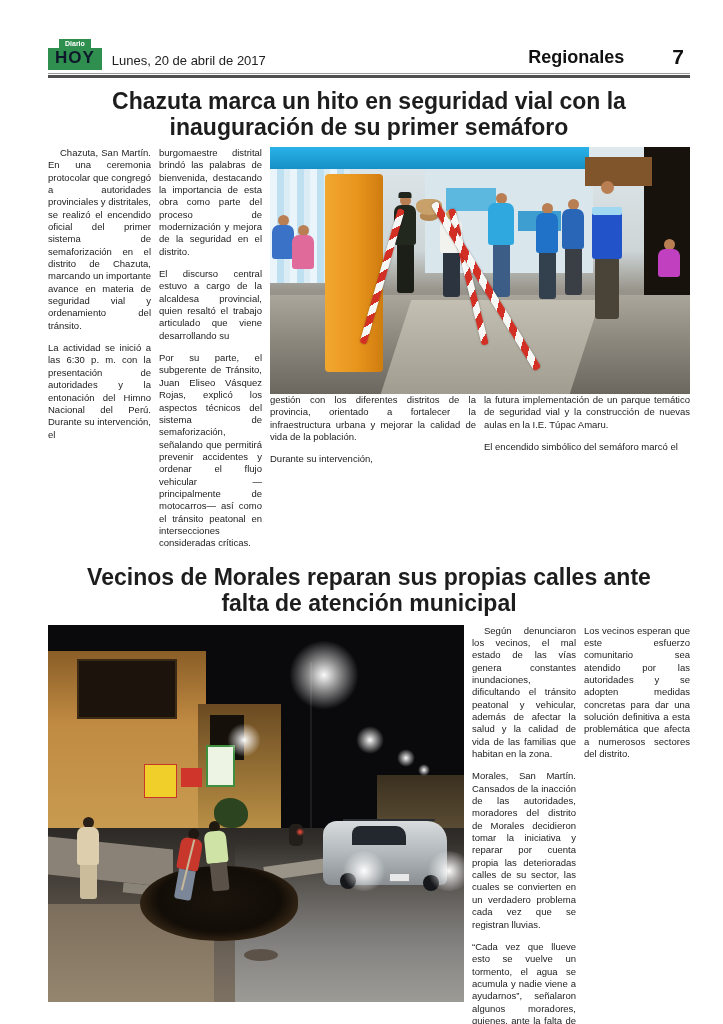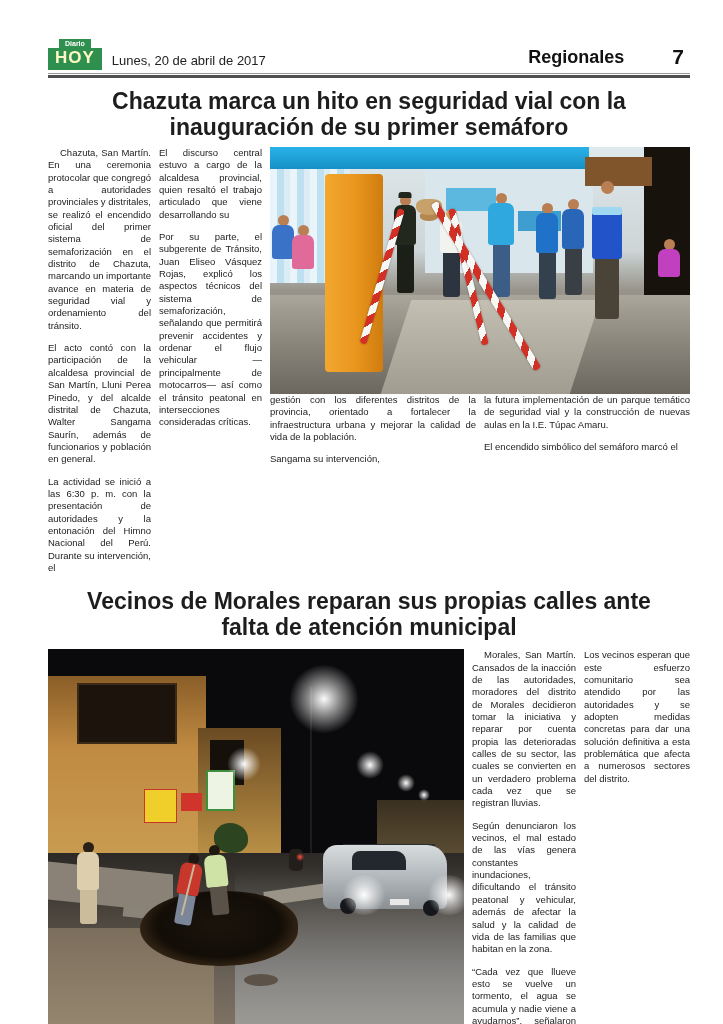--- a/index.html
+++ b/index.html
@@ -7,21 +7,21 @@
   .page {
     position:relative; width:723px; height:1024px; background:#fff;
     font-family:"Liberation Sans", sans-serif; color:#1a1a1a; overflow:hidden;
   }
   .content { margin-left:48px; width:642px; }
 
   
   .masthead { margin-top:32px; display:flex; align-items:flex-end; height:38px; }
   .logo-block { display:flex; flex-direction:column; align-items:center; }
   .logo-tab { background:#2f8f4e; color:#fff; font-size:7px; font-weight:bold; padding:1px 6px; line-height:1.1; }
-  .logo-main { background:#2f8f4e; color:#fef9c3; font-size:17px; font-weight:bold; padding:1px 7px 2px; letter-spacing:1px; line-height:1.1; }
+  .logo-main { background:#2f8f4e; color:#0f172a; font-size:17px; font-weight:bold; padding:1px 7px 2px; letter-spacing:1px; line-height:1.1; }
   .mast-date { margin-left:10px; font-size:13px; color:#222; padding-bottom:2px; }
   .mast-spacer { flex:1; }
   .mast-section { font-size:18px; font-weight:bold; color:#111; padding-bottom:2px; }
   .mast-page { font-size:21px; font-weight:bold; color:#111; margin-left:48px; margin-right:6px; padding-bottom:1px; }
   .rule-thin { border-top:1px solid #9a9a9a; margin-top:3px; }
   .rule-thick { height:3px; background:#4f4f4f; margin-top:1px; }
 
   
   .headline {
     text-align:center; font-size:23px; font-weight:bold; line-height:1.13;
@@ -121,24 +121,24 @@
       <div class="mast-section">Regionales</div>
       <div class="mast-page">7</div>
     </div>
     <div class="rule-thin"></div>
     <div class="rule-thick"></div>
 
     <h1 class="headline">Chazuta marca un hito en seguridad vial con la inauguración de su primer semáforo</h1>
     <div class="body-row">
       <div class="col w-col indent-first">
           <p>Chazuta, San Martín. En una ceremonia protocolar que congregó a autoridades provinciales y distritales, se realizó el encendido oficial del primer sistema de semaforización en el distrito de Chazuta, marcando un importante avance en materia de seguridad vial y ordenamiento del tránsito.</p>
-          <p>El acto contó con la participación de la alcaldesa provincial de San Martín, Lluni Perea Pinedo, y del alcalde distrital de Chazuta, Walter Sangama Saurín, además de funcionarios y población en general.</p>
           <p>La actividad se inició a las 6:30 p. m. con la presentación de autoridades y la entonación del Himno Nacional del Perú. Durante su intervención, el</p>
         </div>
       <div class="col w-col">
+          <p>burgomaestre distrital brindó las palabras de bienvenida, destacando la importancia de esta obra como parte del proceso de modernización y mejora de la seguridad en el distrito.</p>
           <p>El discurso central estuvo a cargo de la alcaldesa provincial, quien resaltó el trabajo articulado que viene desarrollando su</p>
           <p>Por su parte, el subgerente de Tránsito, Juan Eliseo Vásquez Rojas, explicó los aspectos técnicos del sistema de semaforización, señalando que permitirá prevenir accidentes y ordenar el flujo vehicular —principalmente de motocarros— así como el tránsito peatonal en intersecciones consideradas críticas.</p>
         </div>
       <div class="a1-right">
 
         <div class="photo photo1">
           <div class="abs p1-awning"></div>
           <div class="abs p1-shelves"></div>
           <div class="abs p1-store">
             <div class="abs p1-store-shelf" style="left:12%;top:18%;width:30%;height:22%;"></div>
@@ -205,21 +205,21 @@
 
           <div class="abs p1-tripod-head"></div>
           <div class="stripe-bar" style="left:128px;top:62px;height:140px;transform:rotate(16deg);transform-origin:top center;"></div>
           <div class="stripe-bar" style="left:178px;top:62px;height:140px;transform:rotate(-14deg);transform-origin:top center;"></div>
           <div class="stripe-bar" style="left:160px;top:56px;height:196px;transform:rotate(-32deg);transform-origin:top center;width:8px;"></div>
         </div>
 
         <div class="a1-bottom">
           <div class="col">
               <p>gestión con los diferentes distritos de la provincia, orientado a fortalecer la infraestructura urbana y mejorar la calidad de vida de la población.</p>
-              <p>Sangama su intervención,</p>
+              <p>Durante su intervención,</p>
             </div>
           <div class="col">
               <p>la futura implementación de un parque temático de seguridad vial y la construcción de nuevas aulas en la I.E. Túpac Amaru.</p>
               <p>El encendido simbólico del semáforo marcó el</p>
             </div>
         </div>
       </div>
     </div>
 
     <h1 class="headline" style="margin-top:14px;">Vecinos de Morales reparan sus propias calles ante falta de atención municipal</h1>
@@ -278,22 +278,22 @@
         </div>
         <div class="person" style="left:38%;top:52%;transform:rotate(-6deg);">
           <div class="head" style="background:#20190f;"></div>
           <div class="torso" style="background:#cfe3a6;height:32px;"></div>
           <div class="legs" style="background:#5a5248;height:28px;"></div>
         </div>
         <div class="abs" style="left:33.5%;top:57%;width:2px;height:52px;background:#c8b89a;transform:rotate(14deg);"></div>
       </div>
 
       <div class="col a2-colA indent-first">
+          <p>Según denunciaron los vecinos, el mal estado de las vías genera constantes inundaciones, dificultando el tránsito peatonal y vehicular, además de afectar la salud y la calidad de vida de las familias que habitan en la zona.</p>
           <p>Morales, San Martín. Cansados de la inacción de las autoridades, moradores del distrito de Morales decidieron tomar la iniciativa y reparar por cuenta propia las deterioradas calles de su sector, las cuales se convierten en un verdadero problema cada vez que se registran lluvias.</p>
-          <p>Según denunciaron los vecinos, el mal estado de las vías genera constantes inundaciones, dificultando el tránsito peatonal y vehicular, además de afectar la salud y la calidad de vida de las familias que habitan en la zona.</p>
           <p>“Cada vez que llueve esto se vuelve un tormento, el agua se acumula y nadie viene a ayudarnos”, señalaron algunos moradores, quienes, ante la falta de respuesta de la municipalidad, optaron por realizar trabajos básicos como relleno de huecos y nivelación del terreno.</p>
         </div>
       <div class="col a2-colB">
           <p>Los vecinos esperan que este esfuerzo comunitario sea atendido por las autoridades y se adopten medidas concretas para dar una solución definitiva a esta problemática que afecta a numerosos sectores del distrito.</p>
         </div>
     </div>
 
   </div>
 </div>
 

